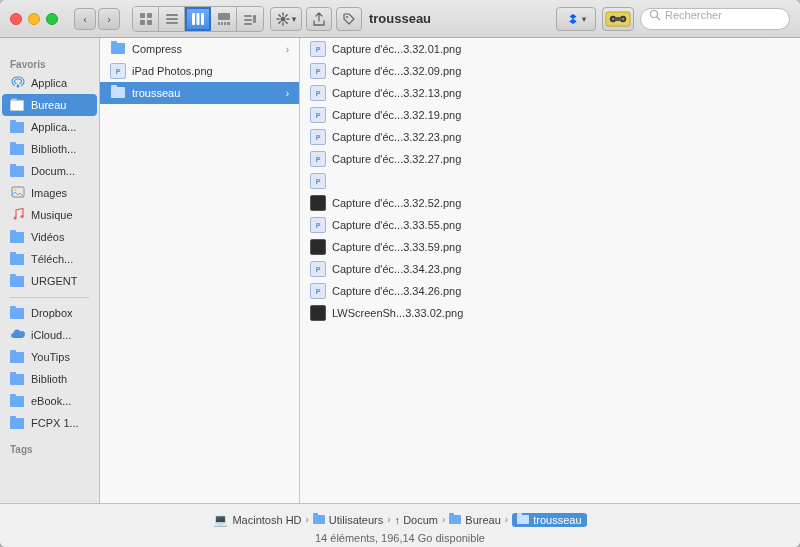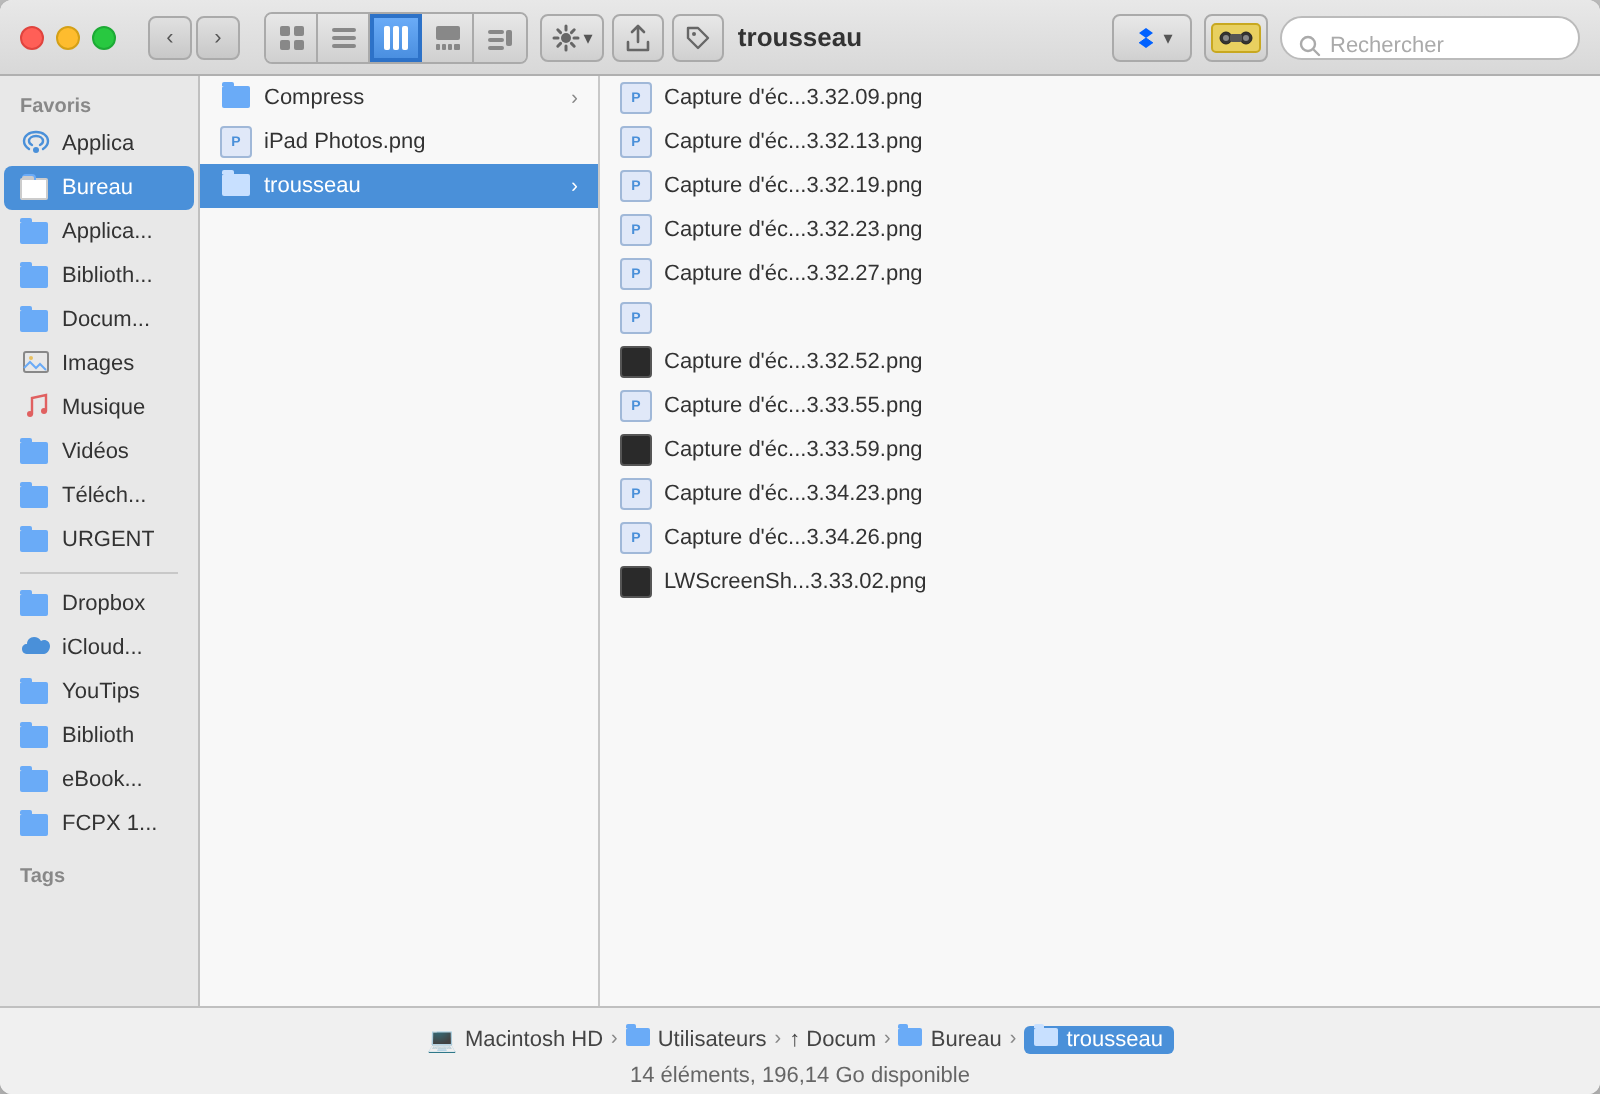--- a/index.html
+++ b/index.html
@@ -174,21 +174,21 @@
       justify-content: center;
     }
 
     .search-box {
       height: 22px;
       width: 150px;
       background: white;
       border: 1px solid #bbb;
       border-radius: 11px;
       display: flex;
-      align-items: flex-end;
+      align-items: flex-start;
       padding: 0 8px;
       gap: 4px;
       color: #999;
       font-size: 11px;
     }
 
     
     .main-area {
       display: flex;
       flex: 1;
@@ -204,20 +204,21 @@
       padding-top: 4px;
       flex-shrink: 0;
     }
 
     .sidebar-section-header {
       font-size: 10px;
       font-weight: 700;
       color: #888;
       padding: 6px 10px 2px;
       text-transform: capitalize;
+      margin-top: 11px;
     }
 
     .sidebar-item {
       display: flex;
       align-items: center;
       padding: 2px 8px;
       gap: 5px;
       cursor: pointer;
       border-radius: 4px;
       margin: 0 2px;
@@ -691,20 +692,24 @@
             </div>
           </span>
           <span class="file-name">trousseau</span>
           <span class="arrow">›</span>
         </div>
       </div>
 
       <div class="column">
         <div class="col-item">
           <div class="png-icon">P</div>
+          <span class="file-name">Capture d'éc...3.32.01.png</span>
+        </div>
+        <div class="col-item">
+          <div class="png-icon">P</div>
           <span class="file-name">Capture d'éc...3.32.09.png</span>
         </div>
         <div class="col-item">
           <div class="png-icon">P</div>
           <span class="file-name">Capture d'éc...3.32.13.png</span>
         </div>
         <div class="col-item">
           <div class="png-icon">P</div>
           <span class="file-name">Capture d'éc...3.32.19.png</span>
         </div>

